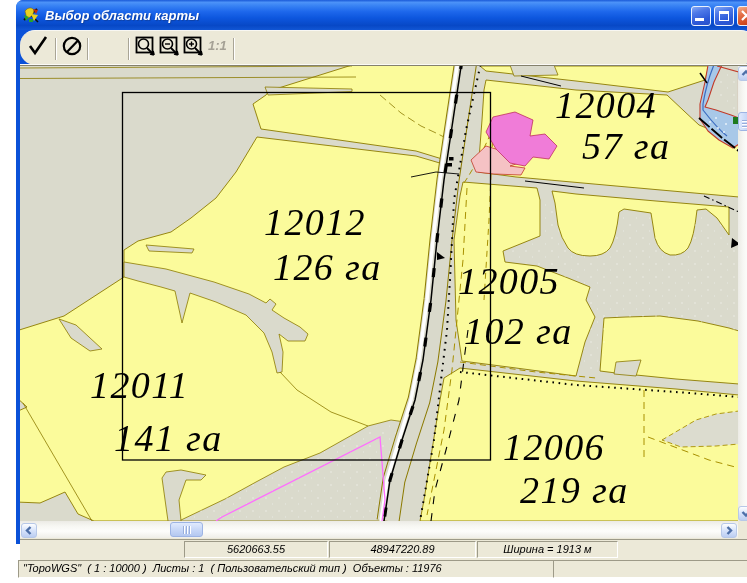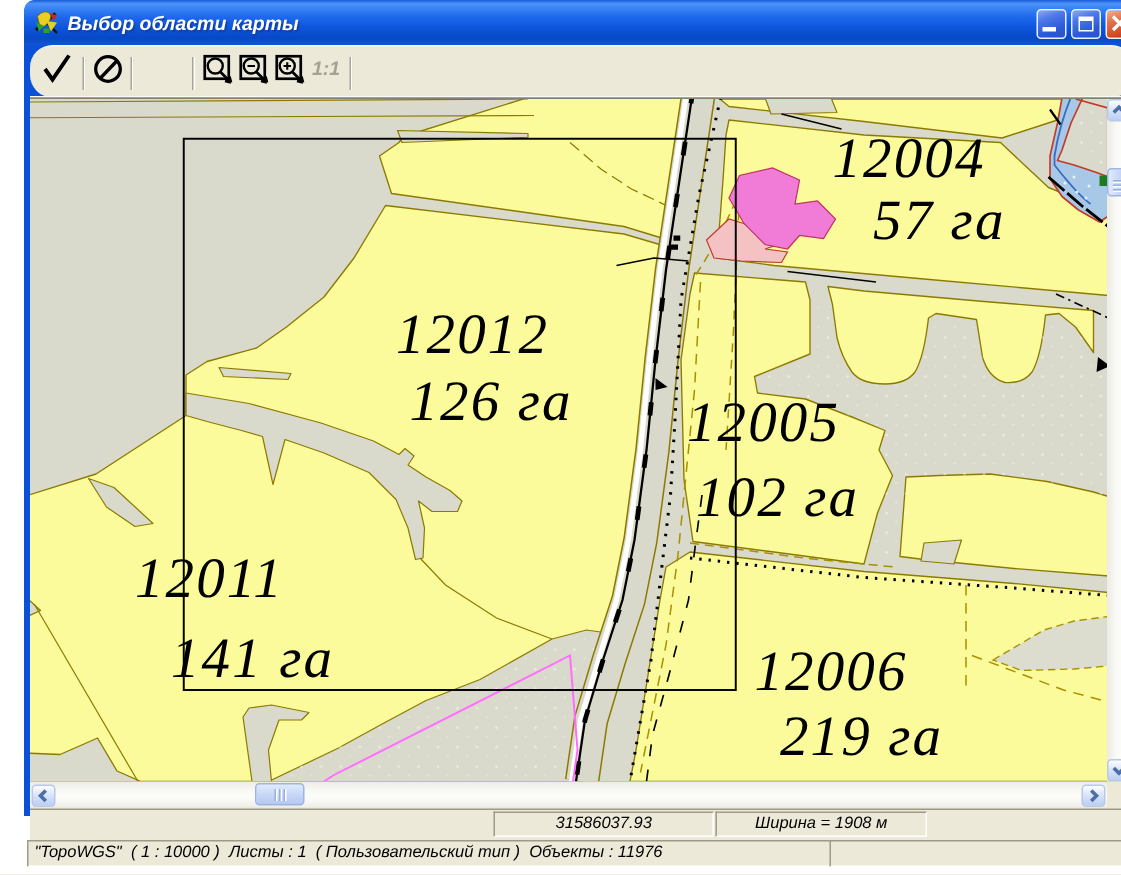--- a/index.html
+++ b/index.html
@@ -265,20 +265,21 @@
       <div id="hthumb">
           <div class="grip" style="left:12px"></div>
           <div class="grip" style="left:15px"></div>
           <div class="grip" style="left:18px"></div>
         </div>
     </div>
     <div class="sb-track" id="sbcorner"></div>
   </div>
   <div style="position:absolute;left:4px;top:538px;width:736px;height:40px;background:#ECE9D8"></div>
   <div id="stat1">
-    <div class="cell" style="left:309px;width:145px">31586037.93</div>
-    <div class="cell" style="left:457px;width:139px">Ширина = 1908 м</div>
+    <div class="cell" style="left:164px;width:142px">5620663.55</div>
+    <div class="cell" style="left:309px;width:145px">48947220.89</div>
+    <div class="cell" style="left:457px;width:139px">Ширина = 1913 м</div>
   </div>
   <div id="stat2">
     <div class="cell2" style="left:-2px;width:532px">"TopoWGS" &nbsp;( 1 : 10000 ) &nbsp;Листы : 1 &nbsp;( Пользовательский тип ) &nbsp;Объекты : 11976</div>
     <div class="cell2" style="left:533px;width:205px"></div>
   </div>
 </div>
 
 </body></html>

